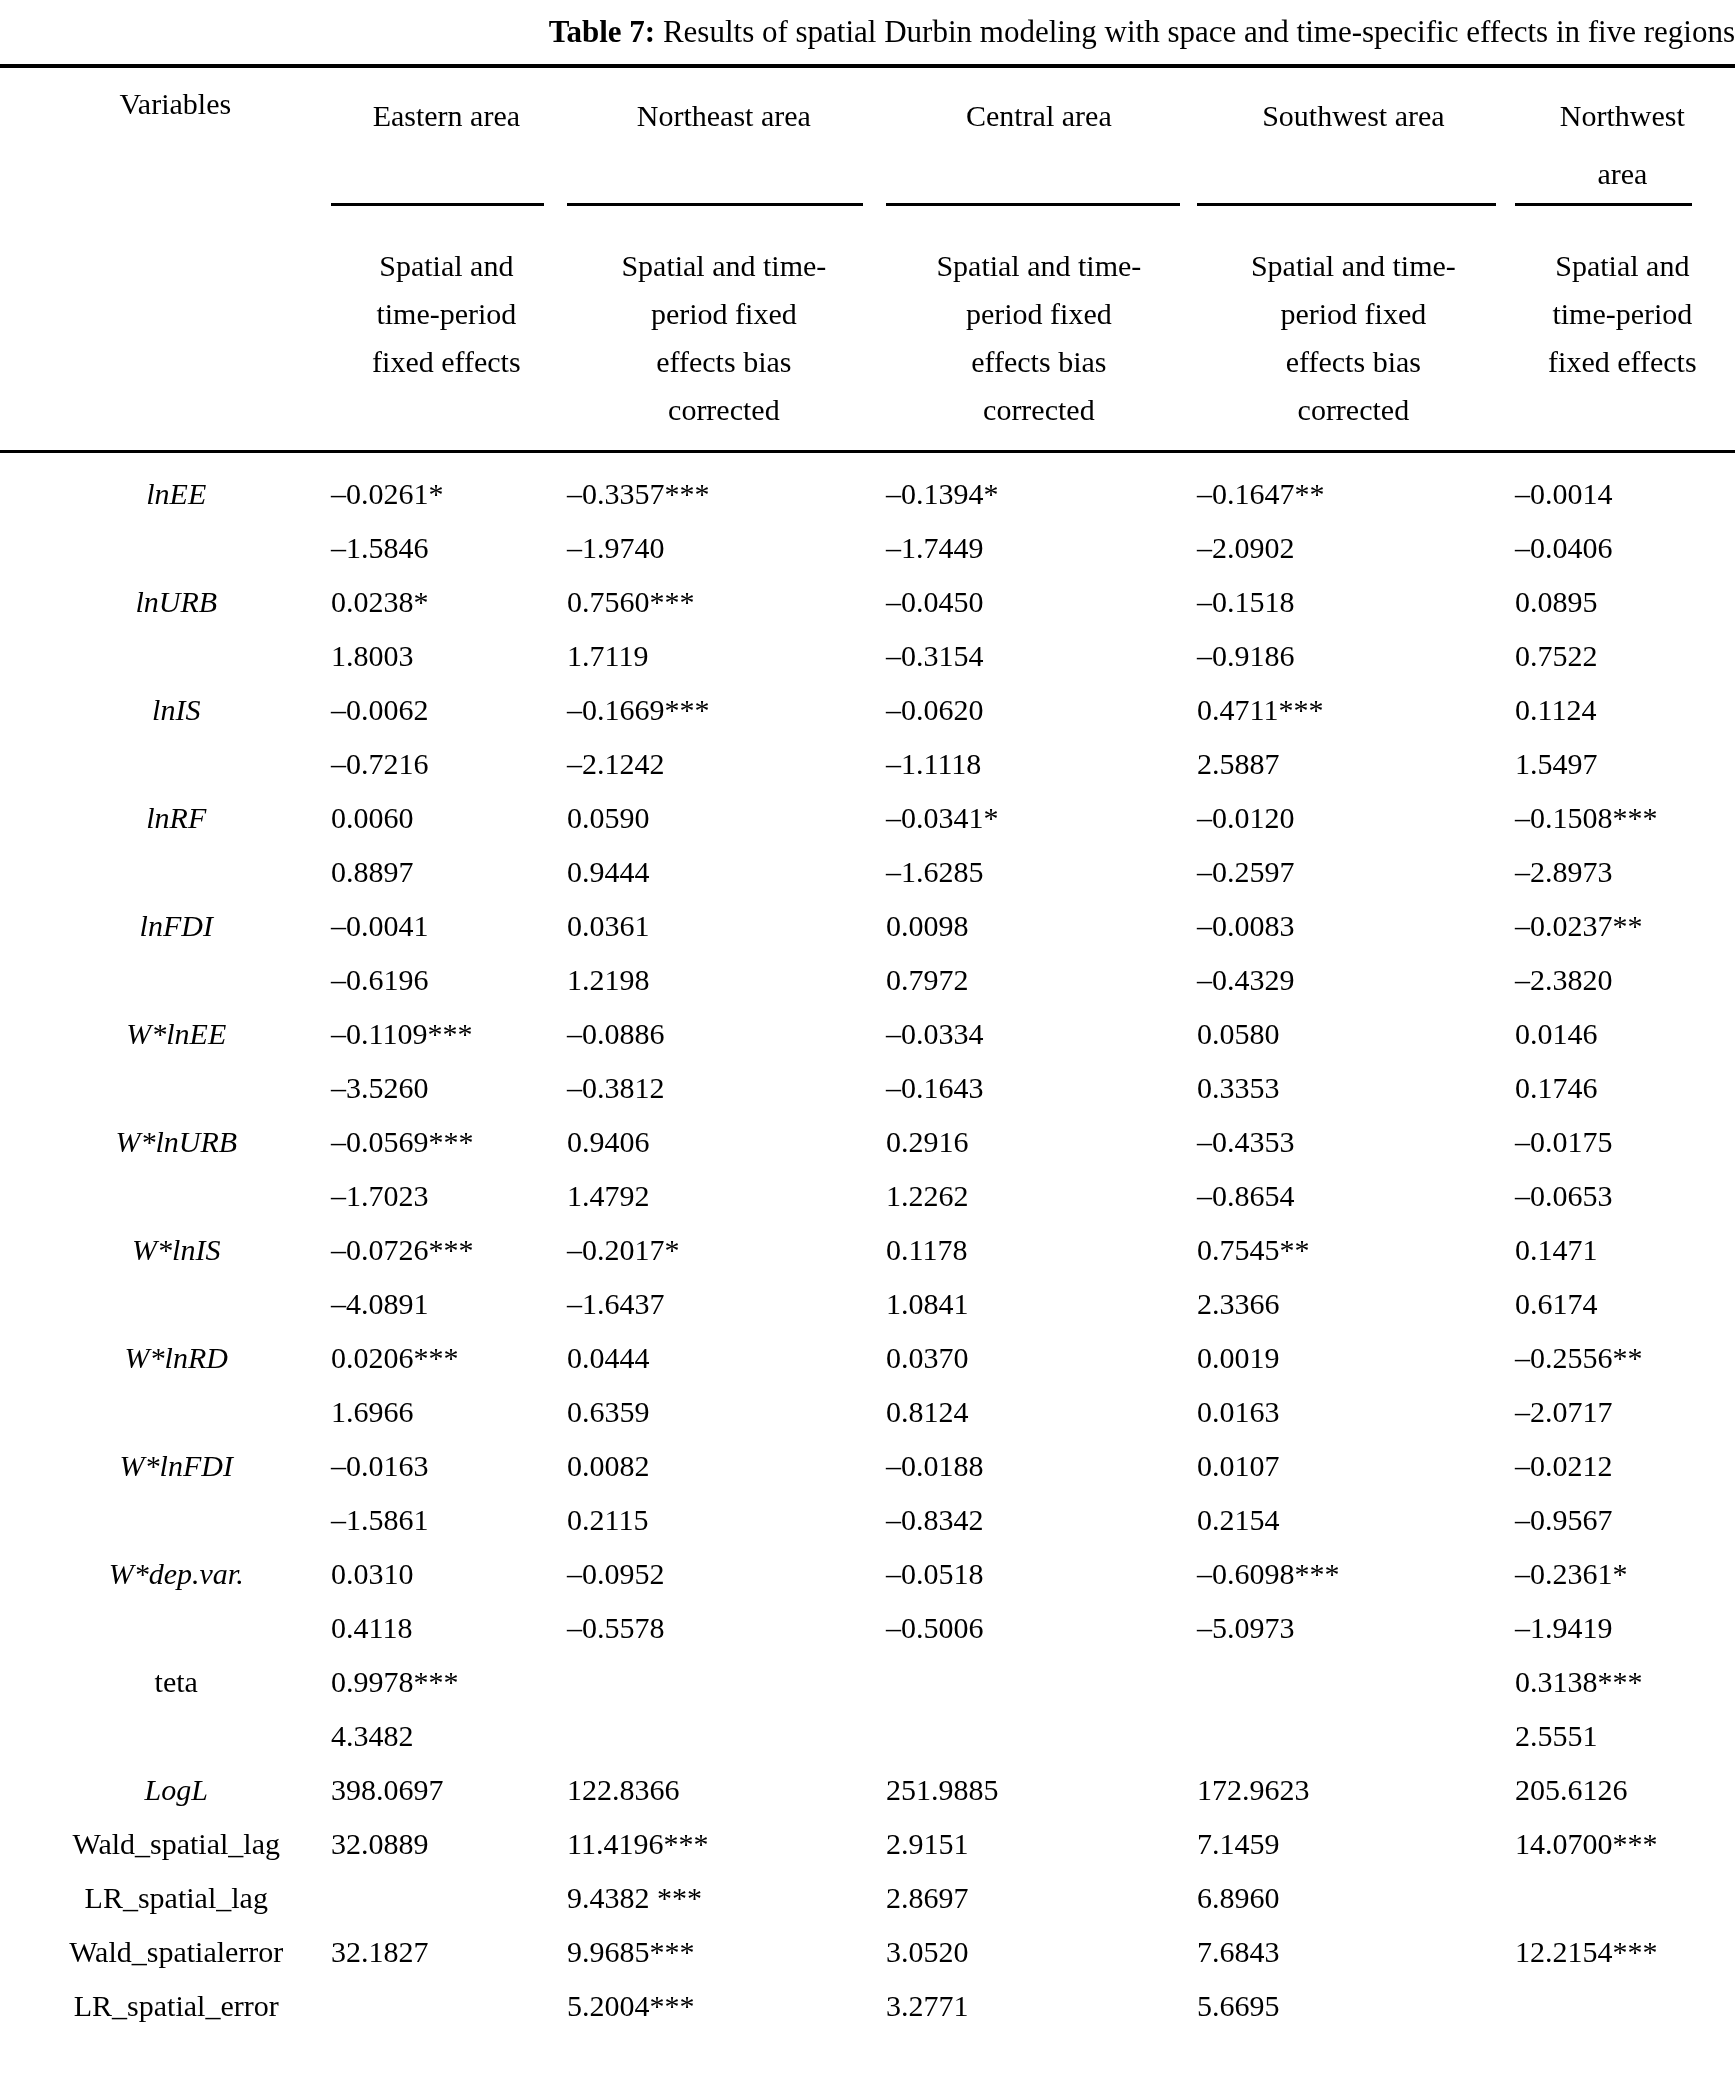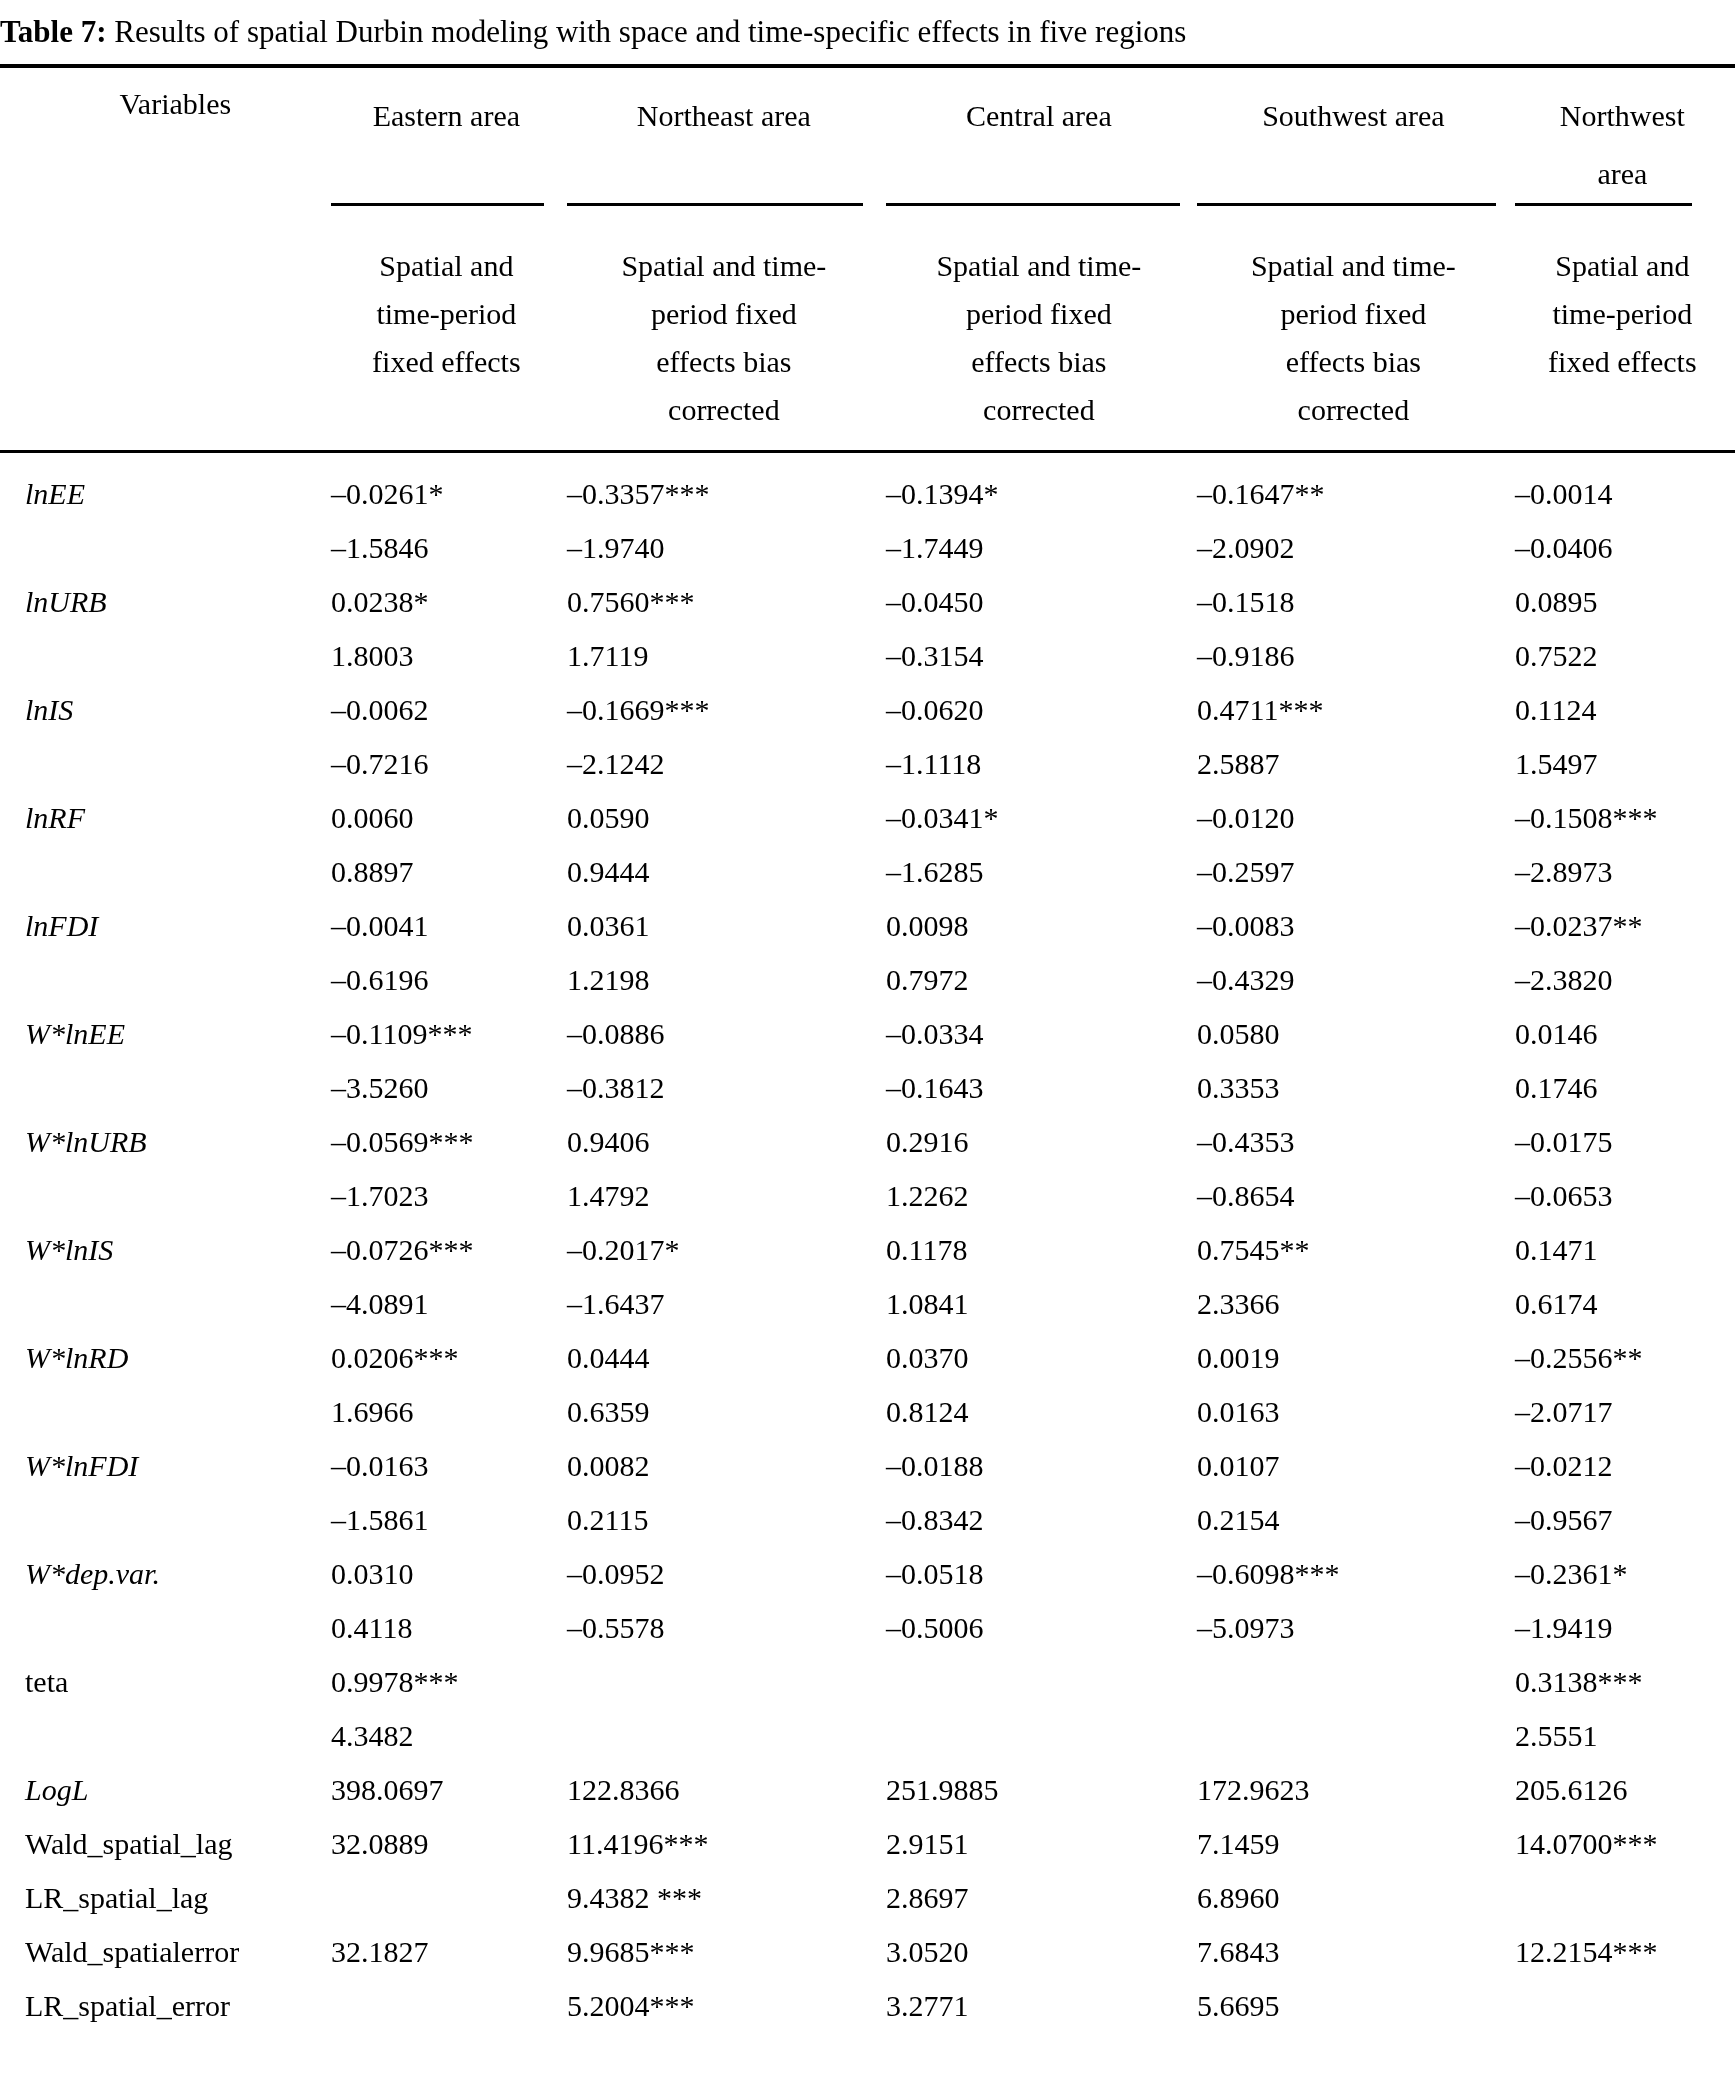--- a/index.html
+++ b/index.html
@@ -1,36 +1,36 @@
 <!DOCTYPE html>
 <html style="font-size:14px"><head>
 <meta charset="utf-8">
 <style>
   html,body{margin:0;padding:0;background:#ffffff;color:#000;}
   body{width:1735px;min-height:2093px;font-family:"Liberation Serif","DejaVu Serif",serif;}
   .page{width:1735px;padding-top:7px;box-sizing:border-box;}
-  .title{text-align:left;font-size:31px;line-height:39px;margin:5.3px 0 12.4px 0;}
+  .title{text-align:right;font-size:31px;line-height:39px;margin:5.3px 0 12.4px 0;}
   .title .ttl-label{font-weight:bold;}
   .top-rule{border-top:4.4px solid #000;width:1735px;}
   table.results{border-collapse:collapse;table-layout:fixed;width:1735px;}
   col.c-var{width:331px;}
   col.c-e{width:236px;}
   col.c-ne{width:319px;}
   col.c-c{width:311px;}
   col.c-sw{width:318px;}
   col.c-nw{width:220px;}
   thead th{font-weight:normal;text-align:center;vertical-align:top;font-size:30px;
            border-bottom:3.5px solid #000;padding:0 5.3px 16px 0;}
   th.varhead{padding-left:25px;padding-top:19.4px;}
   .area-cell{padding-top:19.4px;}
   .area-name{line-height:58px;height:116px;white-space:pre-line;}
   .spanner{border-bottom:3.5px solid #000;height:0;}
   .sp0{width:213px;}.sp1{width:296px;}.sp2{width:294px;}.sp3{width:299px;}.sp4{width:177px;}
   .subheader{padding-top:36px;line-height:48px;white-space:pre-line;}
-  tbody th{font-weight:normal;text-align:left;vertical-align:top;
+  tbody th{font-weight:normal;text-align:center;vertical-align:top;
            padding:0 3.5px 0 25px;font-size:30px;}
   tbody td{vertical-align:top;padding:0 3.5px 0 0;font-size:30px;}
   tbody tr.first-data-row th, tbody tr.first-data-row td{padding-top:14px;}
   .var-line,.coef,.tstat{line-height:54px;min-height:54px;}
   .it{font-style:italic;}
   sup.var-sup{font-size:19.4px;line-height:0;vertical-align:super;}
 </style>
 </head>
 <body>
 

